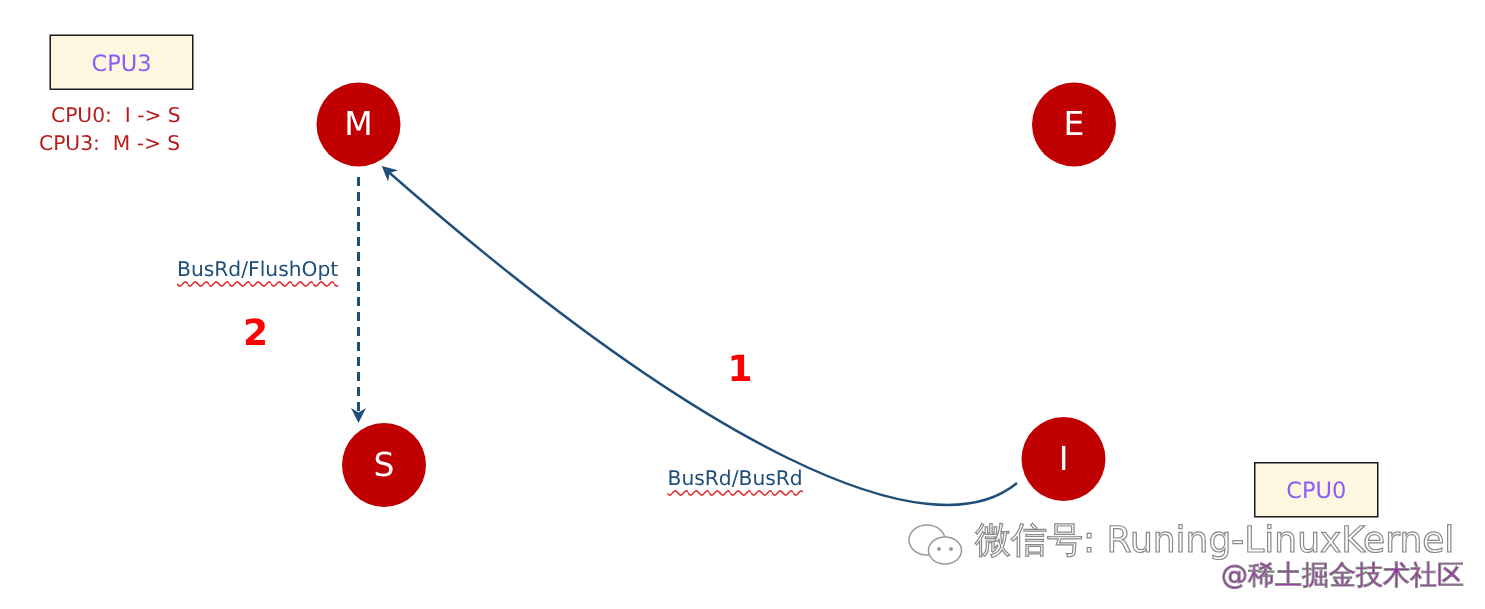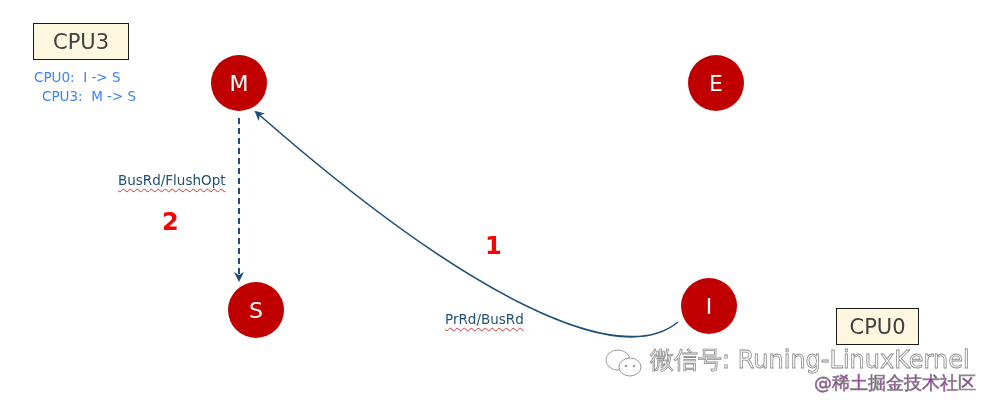--- a/index.html
+++ b/index.html
@@ -1,38 +1,38 @@
 <!DOCTYPE html>
 <html><head>
 <meta charset="utf-8">
 <style>
   html, body { margin:0; padding:0; background:#ffffff; }
   body { width:990px; height:406px; position:relative; overflow:hidden;
          font-family: "DejaVu Sans", "Liberation Sans", sans-serif; }
   .cpu-box { position:absolute; background:#fdf7e0; border:1.5px solid #1a1a1a;
-             color:#404040; font-size:21px; display:flex; align-items:center; justify-content:center; box-sizing:border-box; }
-  .state-text { position:absolute; color:#3b82f6; font-size:13.5px; line-height:18px; white-space:pre; }
+             color:#8b5cf6; font-size:15px; display:flex; align-items:center; justify-content:center; box-sizing:border-box; }
+  .state-text { position:absolute; color:#b91c1c; font-size:13.5px; line-height:18px; white-space:pre; }
   .node { position:absolute; width:56px; height:56px; border-radius:50%; background:#c00000;
           color:#ffffff; font-size:22px; display:flex; align-items:center; justify-content:center; }
   .edge-label { position:absolute; color:#1f4e79; font-size:13.5px;
                 text-decoration: underline wavy #e03030; text-decoration-thickness:1px; text-underline-offset:3px;text-align:center; }
   .step { position:absolute; color:#ff0000; font-weight:bold; font-size:24px; }
   svg.arrows { position:absolute; left:0; top:0; }
   .wm { position:absolute; color:#ffffff; -webkit-text-stroke:0.8px #8a8a8a; font-size:24px; white-space:nowrap; }
   .wm2 { position:absolute; color:#a21caf; -webkit-text-stroke:0.7px #8a8a8a; font-size:18px; white-space:nowrap; }
 </style>
 </head>
 <body>
 
 <div class="cpu-box" style="left:33px;top:23px;width:96px;height:37px;">
   <span>CPU3</span>
 </div>
 
 <div class="state-text" style="left:34px;top:68px;">CPU0:  I -&gt; S</div>
-<div class="state-text" style="left:42px;top:87px;">CPU3:  M -&gt; S</div>
+<div class="state-text" style="left:26px;top:87px;">CPU3:  M -&gt; S</div>
 
 <svg class="arrows" width="990" height="406">
   <defs>
     <marker id="ah" markerWidth="10" markerHeight="10" refX="8" refY="5" orient="auto" markerUnits="userSpaceOnUse">
       <path d="M0,0 L10,5 L0,10 L3,5 Z" fill="#1f4e79"></path>
     </marker>
   </defs>
   <path d="M678,322 C620,370 470,300 256,112" fill="none" stroke="#1f4e79" stroke-width="1.6" marker-end="url(#ah)"></path>
   <path d="M239,118 L239,280" fill="none" stroke="#1f4e79" stroke-width="2" stroke-dasharray="6,4" marker-end="url(#ah)"></path>
 </svg>
@@ -47,21 +47,21 @@
   <span>S</span>
 </div>
 <div class="node" style="left:681px;top:278px;">
   <span>I</span>
 </div>
 
 <div class="edge-label" style="left:118px;top:172px;">BusRd/FlushOpt</div>
 <div class="step" style="left:162px;top:208px;">2</div>
 
 <div class="step" style="left:485px;top:232px;">1</div>
-<div class="edge-label" style="left:445px;top:311px;">PrRd/BusRd</div>
+<div class="edge-label" style="left:445px;top:311px;">BusRd/BusRd</div>
 
 <div class="cpu-box" style="left:836px;top:308px;width:83px;height:37px;">
   <span>CPU0</span>
 </div>
 
 <svg style="position:absolute;left:603px;top:346px;" width="42" height="34">
   <ellipse cx="15" cy="14" rx="12" ry="10" fill="none" stroke="#9a9a9a" stroke-width="1"></ellipse>
   <ellipse cx="27" cy="21" rx="11" ry="9" fill="#ffffff" stroke="#9a9a9a" stroke-width="1"></ellipse>
   <circle cx="23" cy="20" r="1.3" fill="#9a9a9a"></circle>
     <circle cx="31" cy="20" r="1.3" fill="#9a9a9a"></circle>

